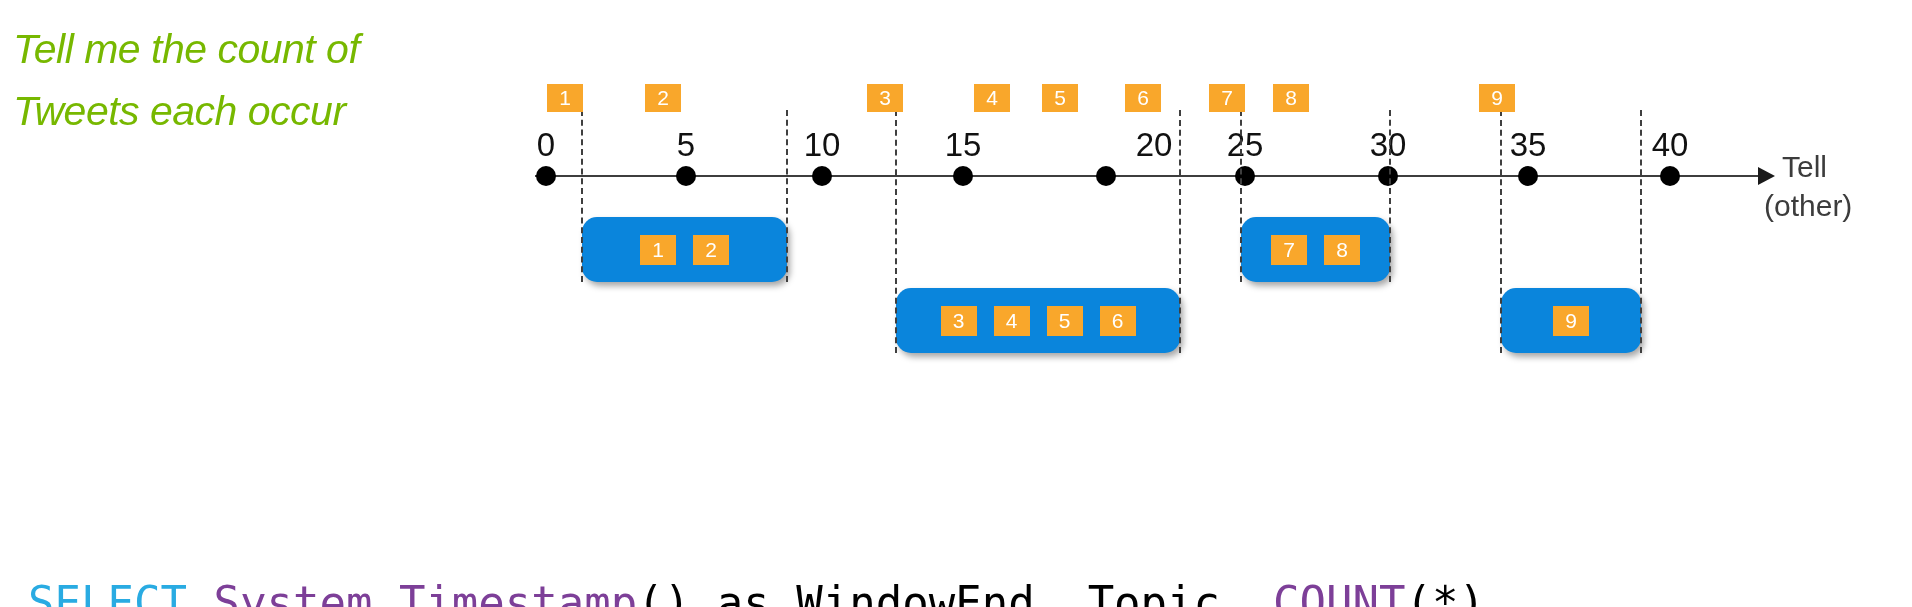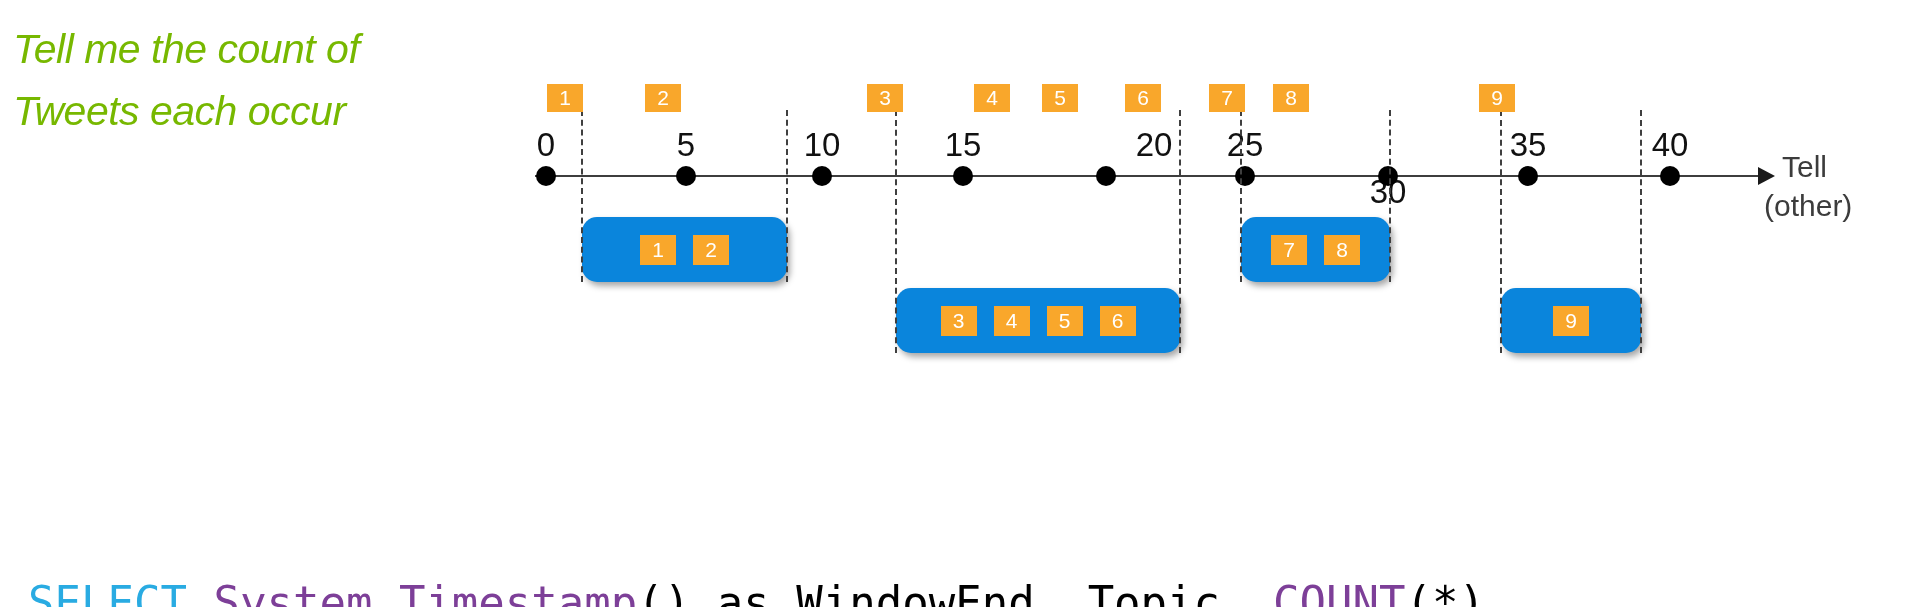--- a/index.html
+++ b/index.html
@@ -56,21 +56,21 @@
       <div class="tick-label" style="left: 686px; top: 126px;">5</div>
       <div class="dot" style="left: 676px; top: 166px;"></div>
       <div class="tick-label" style="left: 822px; top: 126px;">10</div>
       <div class="dot" style="left: 812px; top: 166px;"></div>
       <div class="tick-label" style="left: 963px; top: 126px;">15</div>
       <div class="dot" style="left: 953px; top: 166px;"></div>
       <div class="tick-label" style="left: 1154px; top: 126px;">20</div>
       <div class="dot" style="left: 1096px; top: 166px;"></div>
       <div class="tick-label" style="left: 1245px; top: 126px;">25</div>
       <div class="dot" style="left: 1235px; top: 166px;"></div>
-      <div class="tick-label" style="left: 1388px; top: 126px; margin-top: 47px;">30</div>
+      <div class="tick-label" style="left: 1388px; top: 126px;">30</div>
       <div class="dot" style="left: 1378px; top: 166px;"></div>
       <div class="tick-label" style="left: 1528px; top: 126px;">35</div>
       <div class="dot" style="left: 1518px; top: 166px;"></div>
       <div class="tick-label" style="left: 1670px; top: 126px;">40</div>
       <div class="dot" style="left: 1660px; top: 166px;"></div>
       <div class="session" style="left: 582px; top: 217px; width: 205px; background: rgb(10, 133, 220);">
         <div class="schip" style="background: rgb(249, 167, 43);">1</div>
         <div class="schip" style="background: rgb(249, 167, 43);">2</div>
       </div>
       <div class="session" style="left: 896px; top: 288px; width: 284px; background: rgb(10, 133, 220);">

